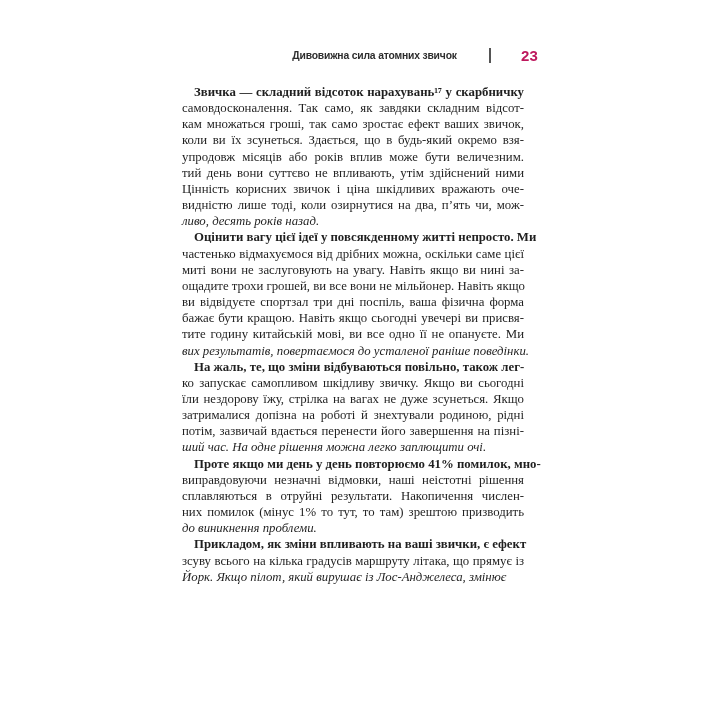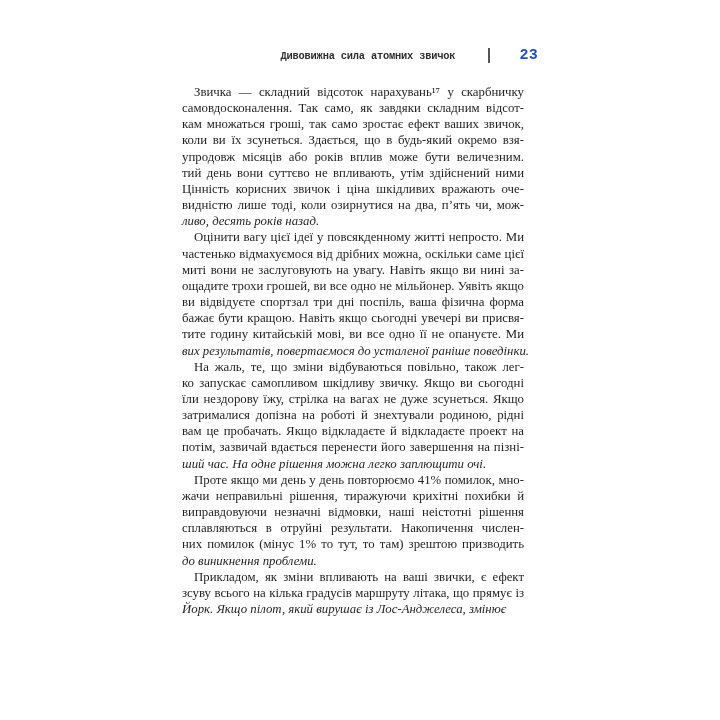--- a/index.html
+++ b/index.html
@@ -14,62 +14,62 @@
     position:relative;
     width:720px;height:720px;
     background:var(--bg);
     font-family:"Liberation Serif","DejaVu Serif",serif;
   }
   
   .page-header{
     position:absolute;
     top:46px;left:182px;width:356px;height:18px;
     display:flex;align-items:center;justify-content:flex-end;
-    font-family:Liberation Mono, monospace;
+    font-family:Liberation Sans, sans-serif;
     gap:20px;
   }
   .running-title{
     font-size:11.5px;
     font-weight:700;
     color:var(--header-text);
     letter-spacing:-0.2px;
     transform:scaleX(0.9);
     transform-origin:right center;
     white-space:nowrap;
   }
   .header-separator{
     width:1.5px;height:15px;
     background:var(--separator);
     margin:0 10px 0 13px;
     flex:0 0 auto;
   }
   .page-number{
     font-size:15px;
     font-weight:700;
-    color:#1d4ed8;
+    color:#be185d;
     letter-spacing:0.2px;
   }
   
   .body-text{
     position:absolute;
     top:84px;left:182px;width:342px;
     color:var(--text);
     font-size:12.8px;
     line-height:16.16px;
   }
   .paragraph{margin:0;}
   .line{
     height:16.16px;
     text-align:justify;
     text-align-last:justify;
     text-justify:inter-word;
     white-space:nowrap;
     overflow:visible;
   }
-  .line.first{text-indent:12px;}
+  .line.first{text-indent:12px;font-weight:bold;}
   .line.last{text-align-last:left;font-style:italic;}
 </style>
 </head>
 <body>
 
 <div class="page">
 
   <header class="page-header">
     <span class="running-title">Дивовижна сила атомних звичок</span>
     <span class="header-separator"></span>
@@ -85,38 +85,36 @@
         <div class="line">упродовж місяців або років вплив може бути величезним.</div>
         <div class="line">тий день вони суттєво не впливають, утім здійснений ними</div>
         <div class="line">Цінність корисних звичок і ціна шкідливих вражають оче-</div>
         <div class="line">видністю лише тоді, коли озирнутися на два, п’ять чи, мож-</div>
         <div class="line last">ливо, десять років назад.</div>
       </div>
       <div class="paragraph">
         <div class="line first">Оцінити вагу цієї ідеї у повсякденному житті непросто. Ми</div>
         <div class="line">частенько відмахуємося від дрібних можна, оскільки саме цієї</div>
         <div class="line">миті вони не заслуговують на увагу. Навіть якщо ви нині за-</div>
-        <div class="line">ощадите трохи грошей, ви все одно не мільйонер. Уявіть якщо</div>
+        <div class="line">ощадите трохи грошей, ви все вони не мільйонер. Навіть якщо</div>
         <div class="line">ви відвідуєте спортзал три дні поспіль, ваша фізична форма</div>
         <div class="line">бажає бути кращою. Навіть якщо сьогодні увечері ви присвя-</div>
         <div class="line">тите годину китайській мові, ви все одно її не опануєте. Ми</div>
         <div class="line last">вих результатів, повертаємося до усталеної раніше поведінки.</div>
       </div>
       <div class="paragraph">
         <div class="line first">На жаль, те, що зміни відбуваються повільно, також лег-</div>
         <div class="line">ко запускає самопливом шкідливу звичку. Якщо ви сьогодні</div>
         <div class="line">їли нездорову їжу, стрілка на вагах не дуже зсунеться. Якщо</div>
         <div class="line">затрималися допізна на роботі й знехтували родиною, рідні</div>
-        <div class="line">вам це пробачать. Якщо відкладаєте й відкладаєте проект на</div>
         <div class="line">потім, зазвичай вдається перенести його завершення на пізні-</div>
         <div class="line last">ший час. На одне рішення можна легко заплющити очі.</div>
       </div>
       <div class="paragraph">
         <div class="line first">Проте якщо ми день у день повторюємо 41% помилок, мно-</div>
-        <div class="line">жачи неправильні рішення, тиражуючи крихітні похибки й</div>
         <div class="line">виправдовуючи незначні відмовки, наші неістотні рішення</div>
         <div class="line">сплавляються в отруйні результати. Накопичення числен-</div>
         <div class="line">них помилок (мінус 1% то тут, то там) зрештою призводить</div>
         <div class="line last">до виникнення проблеми.</div>
       </div>
       <div class="paragraph">
         <div class="line first">Прикладом, як зміни впливають на ваші звички, є ефект</div>
         <div class="line">зсуву всього на кілька градусів маршруту літака, що прямує із</div>
         <div class="line last">Йорк. Якщо пілот, який вирушає із Лос-Анджелеса, змінює</div>
       </div>

